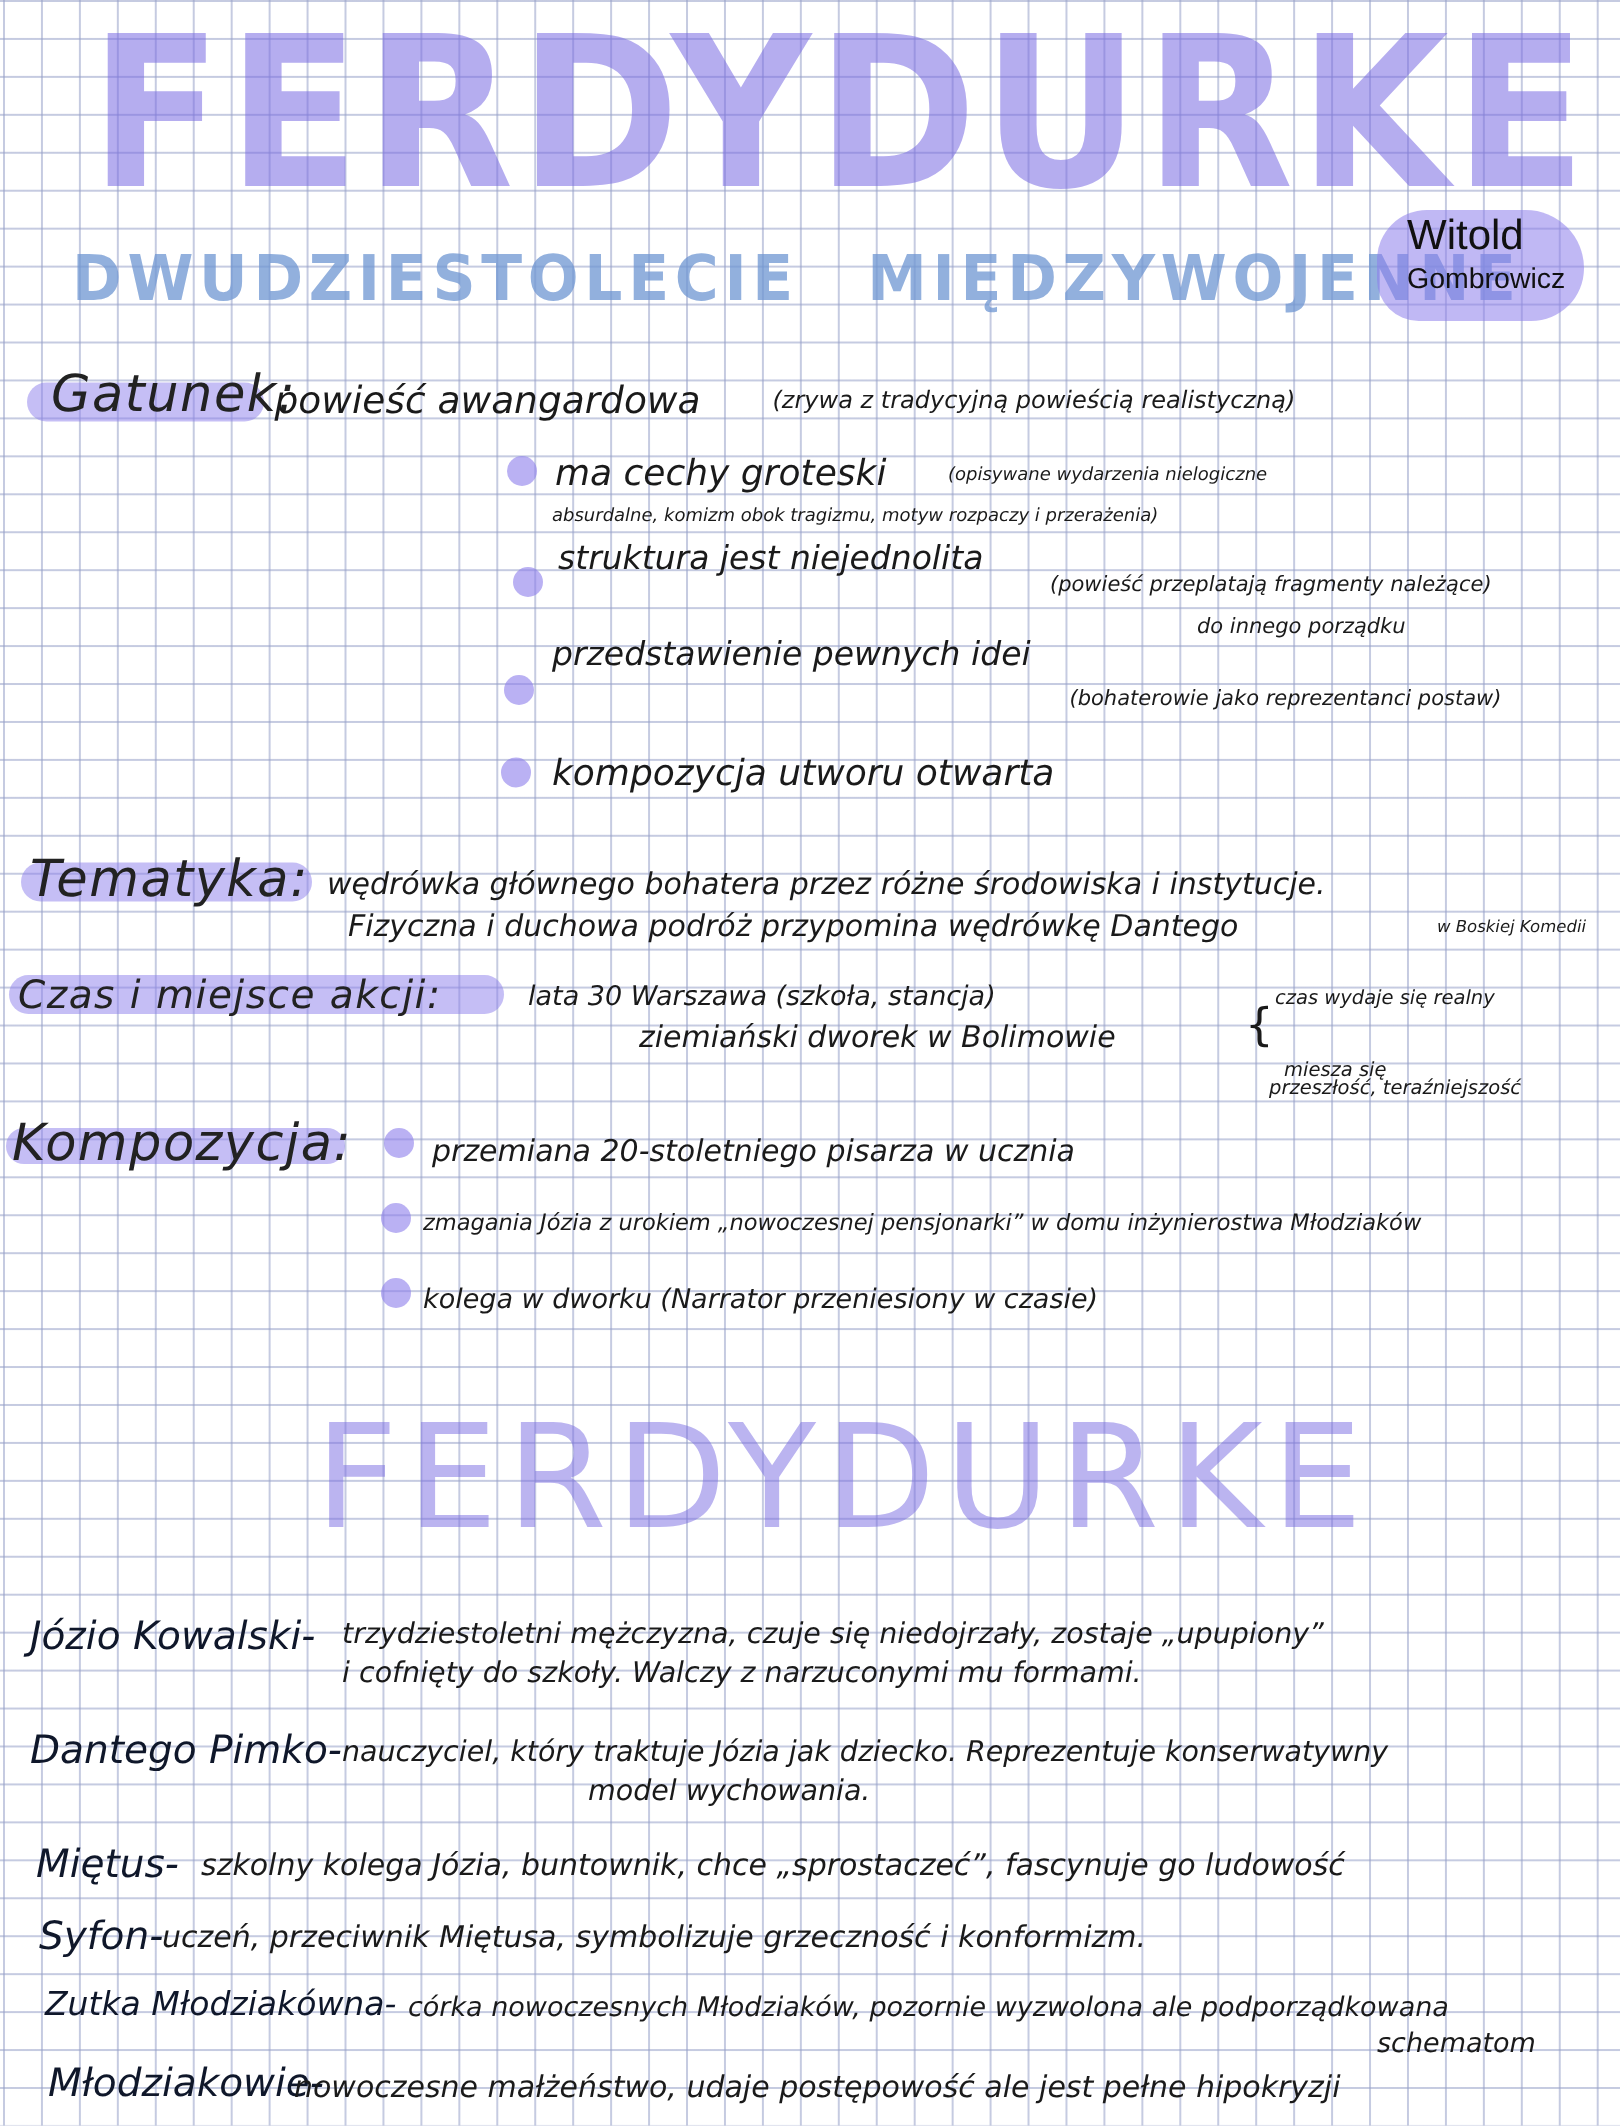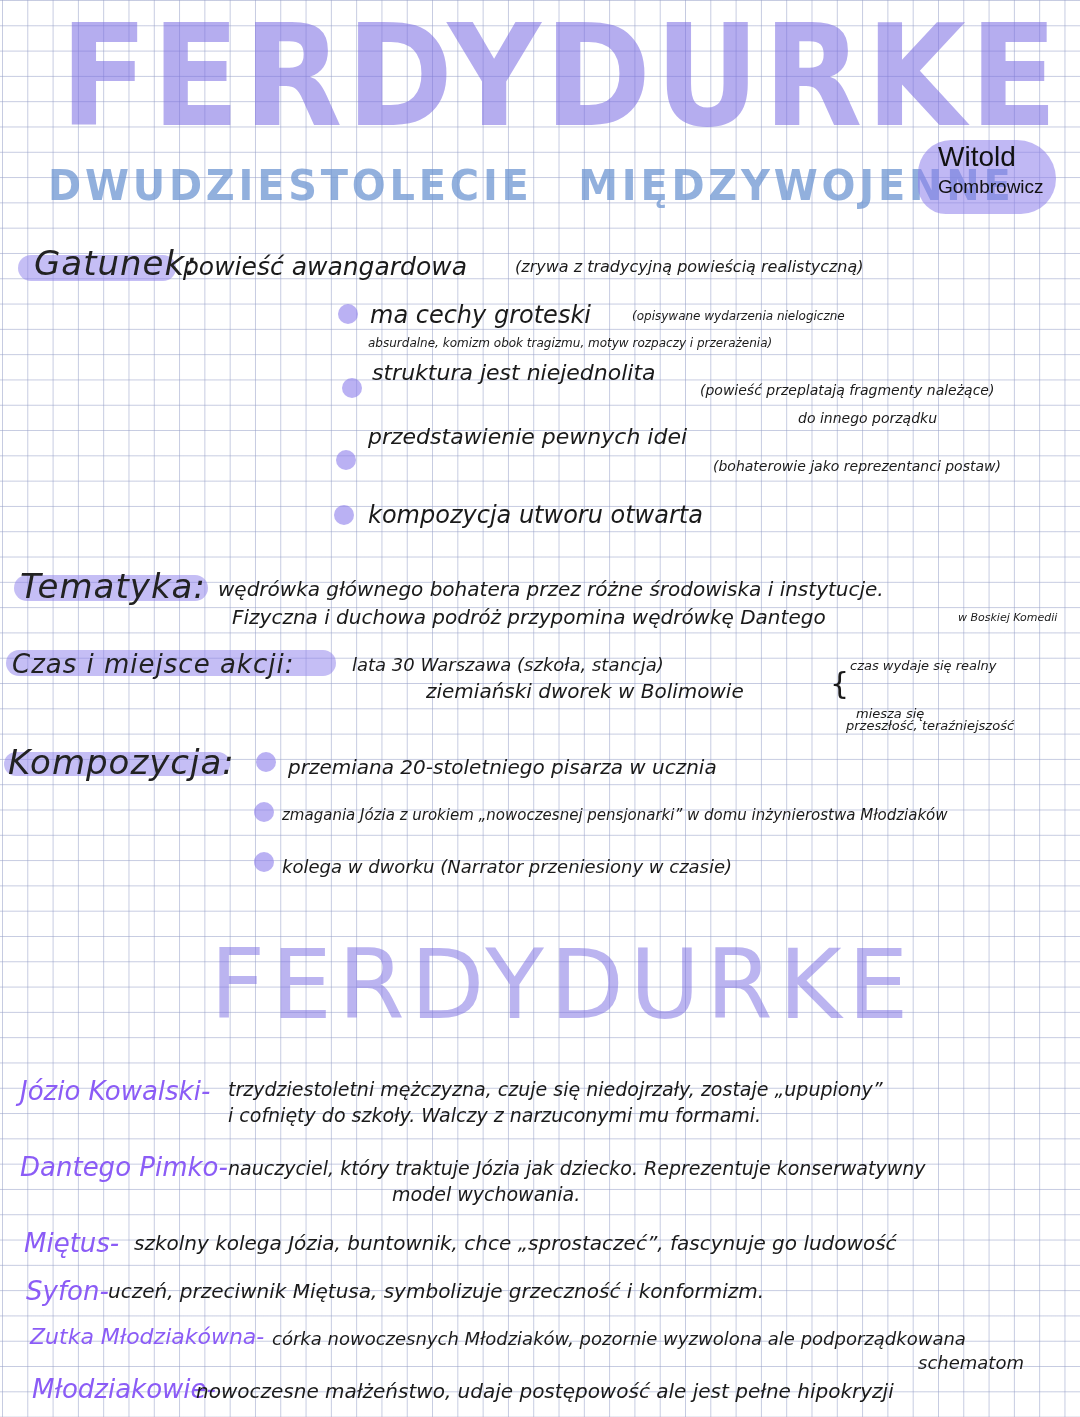--- a/index.html
+++ b/index.html
@@ -42,21 +42,21 @@
   }
   .hl { position: absolute; background: rgba(140,125,235,0.5); border-radius: 14px; }
   .t { font-size: 22px; line-height: 26px; font-style: italic; color: #1a1a1a; }
   .s { font-size: 14px; line-height: 18px; font-style: italic; color: #1a1a1a; }
   .xs { font-size: 12px; line-height: 16px; font-style: italic; color: #1a1a1a; }
   .dot { position: absolute; width: 20px; height: 20px; border-radius: 50%; background: rgba(140,125,235,0.6); }
   .bohaterowie {
     left: 210px; top: 930px; font-size: 96px; line-height: 110px; letter-spacing: 6px;
     color: rgba(120,105,225,0.5); font-family: "DejaVu Sans", sans-serif;
   }
-  .name { font-size: 26px; line-height: 30px; color: #8b5cf6; font-style: italic; }
+  .name { font-size: 26px; line-height: 30px; color: #0f172a; font-style: italic; }
   .desc { font-size: 20px; line-height: 26px; color: #1a1a1a; font-style: italic; }
 </style>
 </head>
 <body>
 
 <div class="abs title">FERDYDURKE</div>
 <div class="abs subtitle">
   <span>DWUDZIESTOLECIE</span><span class="gap"></span><span>MIĘDZYWOJENNE</span>
 </div>
 <div class="abs author-blob"></div>

